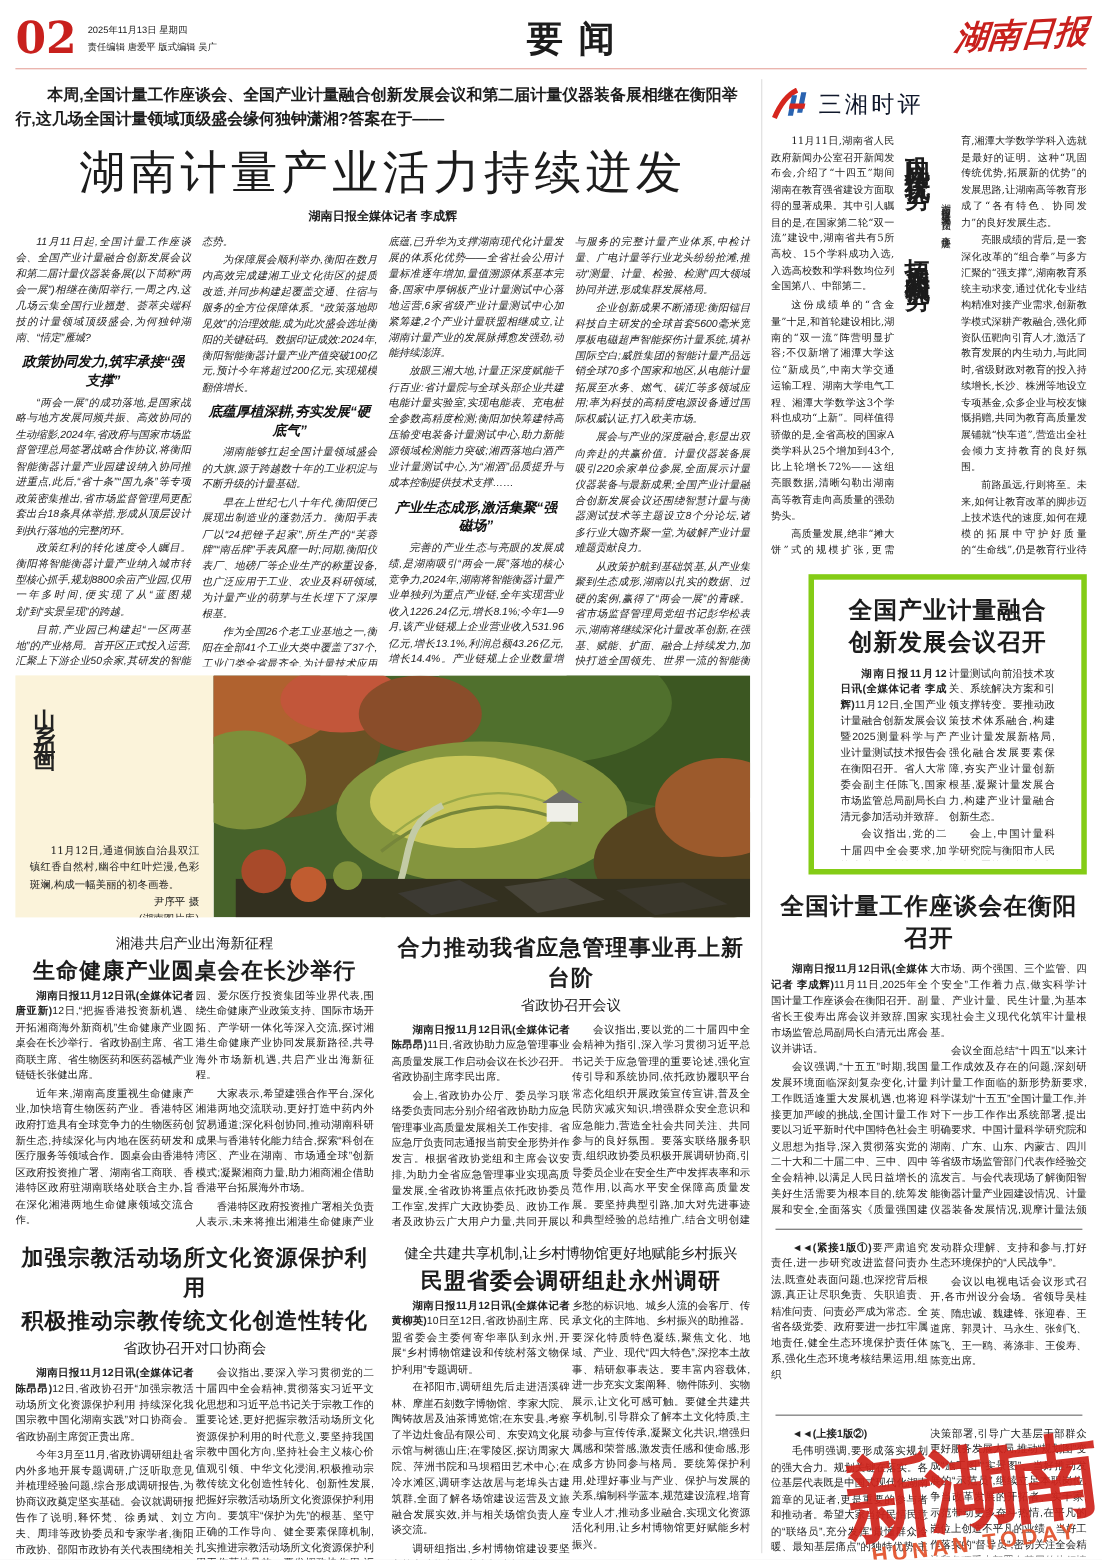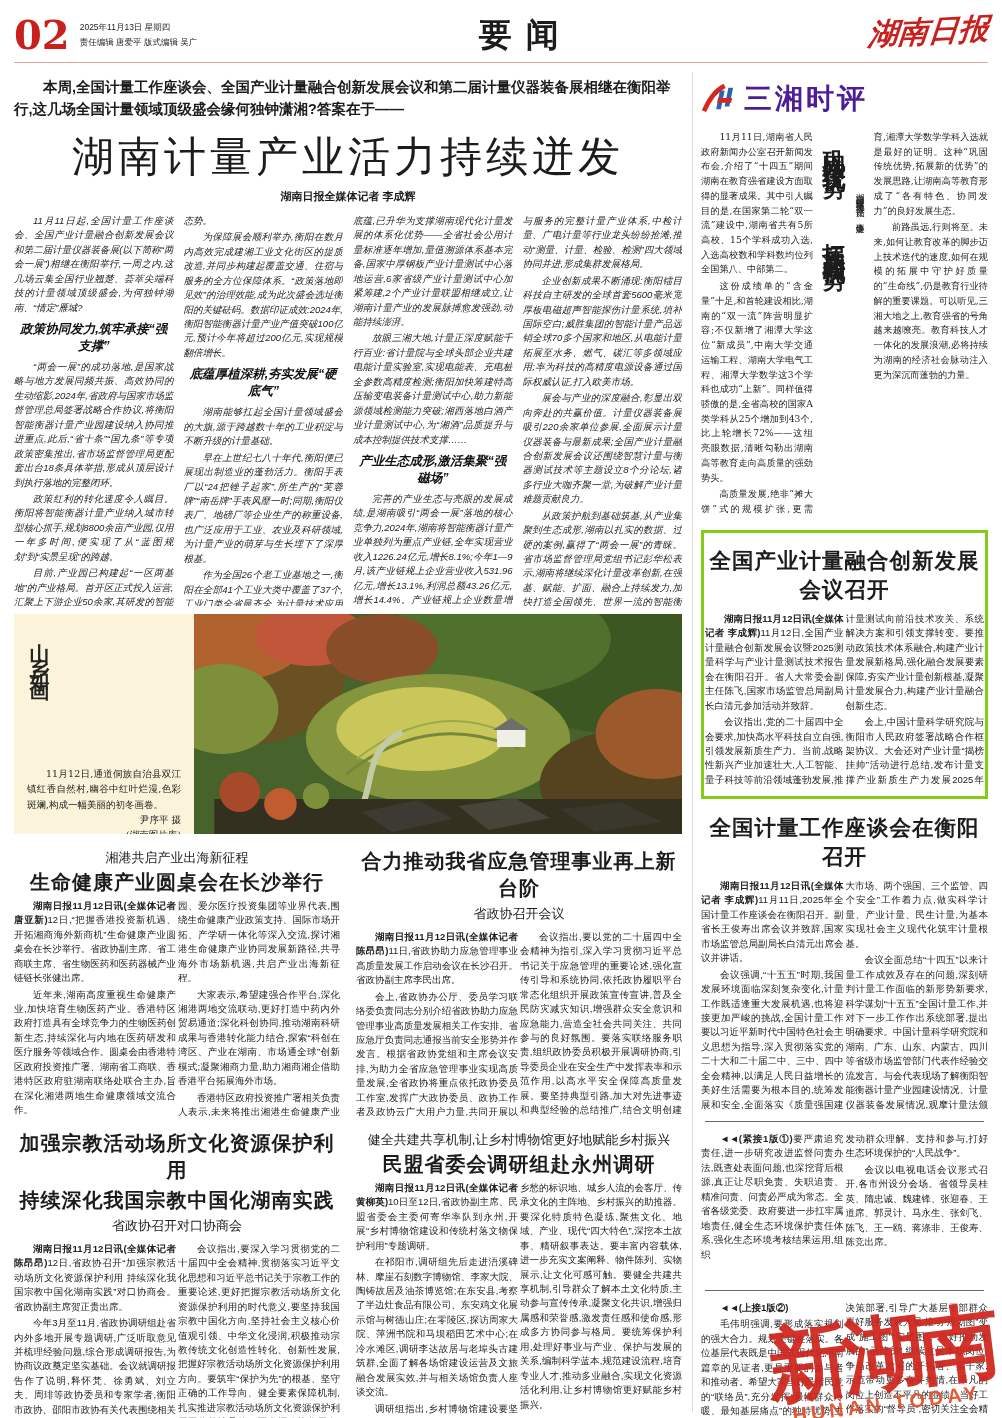--- a/index.html
+++ b/index.html
@@ -50,33 +50,33 @@
   .r1 { height:270px; }
   .r2 { height:292px; }
   .kicker { font-size:13px; text-align:center; margin:3px 0 2px; color:#222; }
   .ah { font-size:20px; font-weight:900; text-align:center; letter-spacing:1px; margin:2px 0 3px; }
   .subhead { font-size:13px; text-align:center; margin:1px 0 7px; }
 
   
   .right-zone { position:absolute; left:701px; top:70px; width:287px; height:1348px; }
   .sx { display:flex; align-items:center; gap:7px; margin:10px 0 12px; }
   .sx svg { display:block; }
-  .sx-text { color:#4c1d95; font-size:28px; font-weight:700; letter-spacing:3px; }
+  .sx-text { color:#0f172a; font-size:21px; font-weight:400; letter-spacing:3px; }
 
   .commentary { display:flex; gap:7px; height:386px; overflow:hidden; font-family:"DejaVu Serif", serif; }
   .c-col { width:112px; overflow:hidden; }
   .c-col .para { font-size:9.2px; line-height:1.6; }
   .c-head { writing-mode:vertical-rl; text-orientation:upright; font-size:23px; font-weight:900;
             letter-spacing:5px; line-height:1.2; padding-top:2px; white-space:pre-wrap;
             font-family:"Liberation Sans", sans-serif; }
   .c-by { writing-mode:vertical-rl; text-orientation:upright; font-size:8.8px; letter-spacing:1.5px;
           padding-top:56px; color:#222; font-family:"Liberation Sans", sans-serif; }
   .c-col.rc { flex:1; }
 
-  .redbox { border:3px solid #84cc16; margin-top:14px; padding:11px 1px 8px; }
+  .redbox { border:5px solid #84cc16; margin-top:14px; padding:11px 24px 8px;margin-left:34px; }
   .redbox .ah { font-size:21.5px; margin-bottom:8px; }
   .redbox .cols2 { height:176px; overflow:hidden; }
 
   .meet2 { margin-top:14px; }
   .meet2 .ah { font-size:21.5px; margin-bottom:8px; }
   .meet2 .cols2 { height:232px; overflow:hidden; }
 
   hr.thin { border:none; border-top:1px solid #666; margin:10px 4px; }
   .jump .col .para b { color:#222; }
   .jump1 { height:148px; overflow:hidden; }
@@ -202,21 +202,21 @@
           <div class="col">
               <p class="para">会议指出,要以党的二十届四中全会精神为指引,深入学习贯彻习近平总书记关于应急管理的重要论述,强化宣传引导和系统协同,依托政协履职平台常态化组织开展政策宣传宣讲,普及全民防灾减灾知识,增强群众安全意识和应急能力,营造全社会共同关注、共同参与的良好氛围。要落实联络服务职责,组织政协委员积极开展调研协商,引导委员企业在安全生产中发挥表率和示范作用,以高水平安全保障高质量发展。要坚持典型引路,加大对先进事迹和典型经验的总结推广,结合文明创建加强机关自身安全管理,助力应急管理体系和能力现代化建设,合力推动我省应急管理事业再上新台阶。</p>
             </div>
         </div>
       </article>
     </div>
 
     <div class="row2up r2">
       <article>
         <h2 class="ah">加强宗教活动场所文化资源保护利用</h2>
-        <h2 class="ah">持续深化我国宗教中国化湖南实践</h2>
+        <h2 class="ah">积极推动宗教传统文化创造性转化</h2>
         <div class="subhead">省政协召开对口协商会</div>
         <div class="cols2">
           <div class="col">
               <p class="para"><b>湖南日报11月12日讯(全媒体记者 陈昂昂)</b>12日,省政协召开“加强宗教活动场所文化资源保护利用 持续深化我国宗教中国化湖南实践”对口协商会。省政协副主席贺正贵出席。</p>
               <p class="para">今年3月至11月,省政协调研组赴省内外多地开展专题调研,广泛听取意见并梳理经验问题,综合形成调研报告,为协商议政奠定坚实基础。会议就调研报告作了说明,释怀梵、徐勇斌、刘立夫、周琲等政协委员和专家学者,衡阳市政协、邵阳市政协有关代表围绕相关问题提出意见建议,省民宗委、省财政厅、省住建厅、省文旅厅等单位相关负责同志作回应发言,与会人员围绕议题深入交流。</p>
             </div>
           <div class="col">
               <p class="para">会议指出,要深入学习贯彻党的二十届四中全会精神,贯彻落实习近平文化思想和习近平总书记关于宗教工作的重要论述,更好把握宗教活动场所文化资源保护利用的时代意义,要坚持我国宗教中国化方向,坚持社会主义核心价值观引领、中华文化浸润,积极推动宗教传统文化创造性转化、创新性发展,把握好宗教活动场所文化资源保护利用方向。要筑牢“保护为先”的根基、坚守正确的工作导向、健全要素保障机制,扎实推进宗教活动场所文化资源保护利用工作落地见效。要发挥政协作用,汇聚各方智慧,为党委政府决策提供精准参考,共同推动我国宗教中国化湖南实践走深走实。</p>
             </div>
         </div>
@@ -253,20 +253,21 @@
     <div class="commentary">
       <div class="c-col">
           <p class="para">11月11日,湖南省人民政府新闻办公室召开新闻发布会,介绍了“十四五”期间湖南在教育强省建设方面取得的显著成果。其中引人瞩目的是,在国家第二轮“双一流”建设中,湖南省共有5所高校、15个学科成功入选,入选高校数和学科数均位列全国第八、中部第二。</p>
           <p class="para">这份成绩单的“含金量”十足,和首轮建设相比,湖南的“双一流”阵营明显扩容;不仅新增了湘潭大学这位“新成员”,中南大学交通运输工程、湖南大学电气工程、湘潭大学数学这3个学科也成功“上新”。同样值得骄傲的是,全省高校的国家A类学科从25个增加到43个,比上轮增长72%——这组亮眼数据,清晰勾勒出湖南高等教育走向高质量的强劲势头。</p>
           <p class="para">高质量发展,绝非“摊大饼”式的规模扩张,更需在“守特色”与“追卓越”之间走出平衡之道。一方面,中南大学矿业工程、湖南大学机械工程这些传统王牌学科,始终稳稳站在全国领先行列,持续发挥“领头雁”作用;另一方面,基础学科和新兴交叉学科也得到重点培</p>
         </div>
       <div class="c-head">巩固传统优势  拓展新的优势</div>
       <div class="c-by">湖南日报全媒体见习评论员  李焕婕</div>
       <div class="c-col rc">
           <p class="para noind">育,湘潭大学数学学科入选就是最好的证明。这种“巩固传统优势,拓展新的优势”的发展思路,让湖南高等教育形成了“各有特色、协同发力”的良好发展生态。</p>
+          <p class="para">亮眼成绩的背后,是一套深化改革的“组合拳”与多方汇聚的“强支撑”,湖南教育系统主动求变,通过优化专业结构精准对接产业需求,创新教学模式深耕产教融合,强化师资队伍靶向引育人才,激活了教育发展的内生动力,与此同时,省级财政对教育的投入持续增长,长沙、株洲等地设立专项基金,众多企业与校友慷慨捐赠,共同为教育高质量发展铺就“快车道”,营造出全社会倾力支持教育的良好氛围。</p>
           <p class="para">前路虽远,行则将至。未来,如何让教育改革的脚步迈上技术迭代的速度,如何在规模的拓展中守护好质量的“生命线”,仍是教育行业待解的重要课题。可以听见,三湘大地之上,教育强省的号角越来越嘹亮。教育科技人才一体化的发展浪潮,必将持续为湖南的经济社会脉动注入更为深沉而蓬勃的力量。</p>
         </div>
     </div>
 
     <div class="redbox">
       <h2 class="ah">全国产业计量融合创新发展会议召开</h2>
       <div class="cols2">
         <div class="col">
             <p class="para"><b>湖南日报11月12日讯(全媒体记者 李成辉)</b>11月12日,全国产业计量融合创新发展会议暨2025测量科学与产业计量测试技术报告会在衡阳召开。省人大常委会副主任陈飞,国家市场监管总局副局长白清元参加活动并致辞。</p>
             <p class="para">会议指出,党的二十届四中全会要求,加快高水平科技自立自强,引领发展新质生产力。当前,战略性新兴产业加速壮大,人工智能、量子科技等前沿领域蓬勃发展,推进产业基础高级化和产业链现代化,对计量与产业融合创新提出了新的更高要求。</p>

